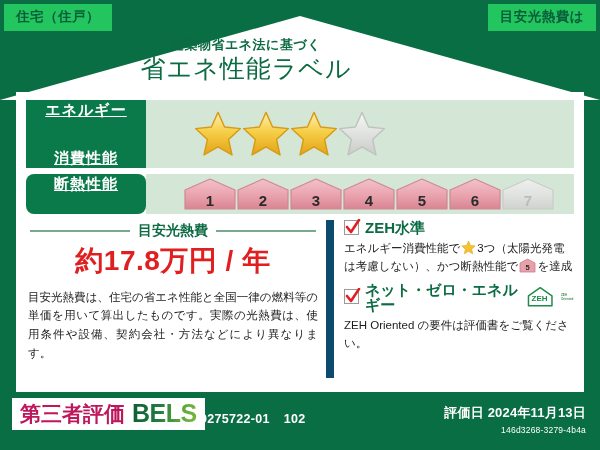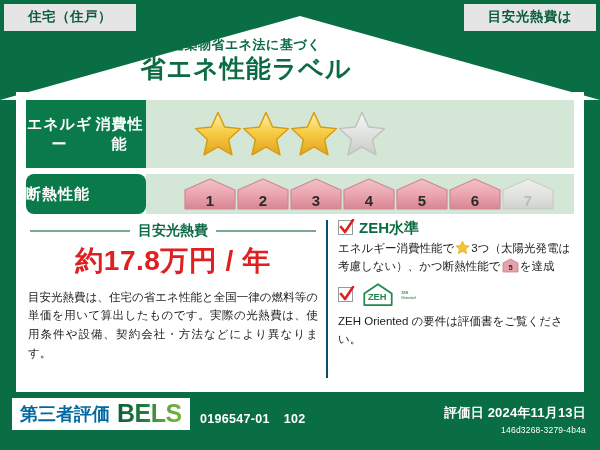--- a/index.html
+++ b/index.html
@@ -7,26 +7,26 @@
     width: 600px; height: 450px;
     font-family: "Liberation Sans", "DejaVu Sans", sans-serif;
     background: #0a6e45;
     overflow: hidden;
     position: relative;
   }
 
   
   .corner-tag {
     position: absolute;
-    background: #e5e5e5;
+    background: #22c55e;
     color: #0a5c3b;
     font-weight: bold;
     font-size: 13.5px;
     letter-spacing: 0.5px;
-    padding: 6px 24px 7px;
+    padding: 6px 12px 7px;
     line-height: 1;
     z-index: 6;
   }
   .corner-tag.left  { left: 4px;  top: 4px; }
   .corner-tag.right { right: 4px; top: 4px; }
 
   
   .roof {
     position: absolute;
     left: 0; top: 0; width: 600px; height: 100px;
@@ -39,21 +39,21 @@
     left: 0; top: 38px; width: 492px;
     text-align: center;
     z-index: 4;
     color: #0c6b43;
   }
   .title-sub {
     font-size: 13px; font-weight: bold; letter-spacing: 0.5px;
     line-height: 1.1;
   }
   .title-main {
-    font-size: 25px; font-weight: bold; letter-spacing: 1px;
+    font-size: 25px; font-weight: normal; letter-spacing: 1px;
     line-height: 1.15; margin-top: 2px;
   }
 
   
   .card {
     position: absolute;
     left: 16px; top: 92px;
     width: 568px; height: 300px;
     background: #ffffff;
     z-index: 5;
@@ -66,27 +66,28 @@
     align-items: stretch;
     margin-bottom: 6px;
   }
   .perf-label {
     background: #0a7a4a;
     color: #ffffff;
     font-weight: bold;
     font-size: 15px;
     letter-spacing: 1px;
     display: flex;
-    flex-direction: row;
+    flex-direction: column;
     align-items: center;
     justify-content: space-between;
     width: 120px;
     flex: 0 0 120px;
     line-height: 1.35;
     text-align: center;
+    text-decoration: underline;
   }
   .perf-label.small { font-size: 15px; }
   .perf-value {
     flex: 1;
     background: #d4e6d6;
     display: flex;
     align-items: center;
     padding-left: 48px;
   }
   .row-energy .perf-label { height: 68px; }
@@ -111,21 +112,21 @@
   }
   .chev.off span { color: #b9bcb9; }
 
   
   .lower {
     display: flex;
     margin-top: 4px;
     height: 158px;
   }
   .lower-left  { width: 300px; flex: 0 0 300px; padding-right: 6px; }
-  .lower-right { flex: 1; border-left: 2px solid #0c4a6e; padding-left: 10px; }
+  .lower-right { flex: 1; border-left: 8px solid #0c4a6e; padding-left: 10px; }
 
   
   .cost-head {
     display: flex; align-items: center; gap: 8px;
     color: #0c6b43; font-weight: bold; font-size: 14px;
     padding: 2px 4px 0;
     font-family: Liberation Mono, monospace;
   }
   .cost-head .rule { flex: 1; height: 2px; background: #7aa98e; }
   .cost-amount {
@@ -177,22 +178,22 @@
     z-index: 5;
     color: #ffffff;
   }
   .bels-box {
     position: absolute; left: 12px; top: 6px;
     background: #ffffff;
     padding: 3px 8px 4px;
     display: flex; align-items: center; gap: 7px;
   }
   .bels-jp {
-    font-size: 18px; font-weight: bold;
-    color: #0369a1; letter-spacing: 0px;
+    font-size: 21px; font-weight: bold;
+    color: #be185d; letter-spacing: 0px;
     line-height: 1;
   }
   .bels-en {
     font-size: 25px; font-weight: bold; line-height: 1;
     letter-spacing: -0.5px;
     background: linear-gradient(100deg,#0d5c33 0%,#1f7a3f 40%,#5fa83a 75%,#7ab83c 100%);
     -webkit-background-clip: text; background-clip: text;
     -webkit-text-fill-color: transparent; color: #2b7a3f;
   }
   .bels-num {
@@ -407,20 +408,21 @@
             </svg><span>を達成</span></div>
       </div>
 
       <div class="zeh-item">
         <div class="zeh-head">
           <span class="chk">
             <svg width="16" height="18" viewBox="0 0 16 18">
               <path d="M2 8 L6 13 L14 1" stroke="#e02020" stroke-width="2.6" fill="none" stroke-linecap="round" stroke-linejoin="round"></path>
             </svg>
           </span>
+          <span>ネット・ゼロ・エネルギー</span>
           <svg class="zeh-logo" width="34" height="26" viewBox="0 0 46 36">
             <path d="M4 16 L23 3 L42 16 L42 32 L4 32 Z" fill="#ffffff" stroke="#1f8a4c" stroke-width="2.4" stroke-linejoin="round"></path>
             <text x="22" y="25" font-size="13" font-weight="bold" text-anchor="middle" fill="#1f8a4c" font-family="Liberation Sans, sans-serif">ZEH</text>
           </svg>
           <svg width="16" height="14" viewBox="0 0 22 20">
             <text x="0" y="8" font-size="5" fill="#3f8f5a" font-family="Liberation Sans, sans-serif">ZEH</text>
             <text x="0" y="15" font-size="5" fill="#3f8f5a" font-family="Liberation Sans, sans-serif">Oriented</text>
           </svg>
         </div>
         <div class="zeh-desc">ZEH Oriented の要件は評価書をご覧ください。</div>
@@ -429,19 +431,19 @@
     </div>
   </div>
 </div>
 
 <div class="footer">
   <div class="bels-box">
     <span class="bels-jp">第三者評価</span>
     <span class="bels-en">BELS</span>
   </div>
   <div class="bels-num">
-    <span>0196547-01</span><span class="gap"></span><span>102</span>
+    <span>0275722-01</span><span class="gap"></span><span>102</span>
   </div>
   <div class="foot-right">
     <div class="eval-date">評価日 2024年11月13日</div>
     <div class="eval-hash">146d3268-3279-4b4a</div>
   </div>
 </div>
 
 </body></html>

